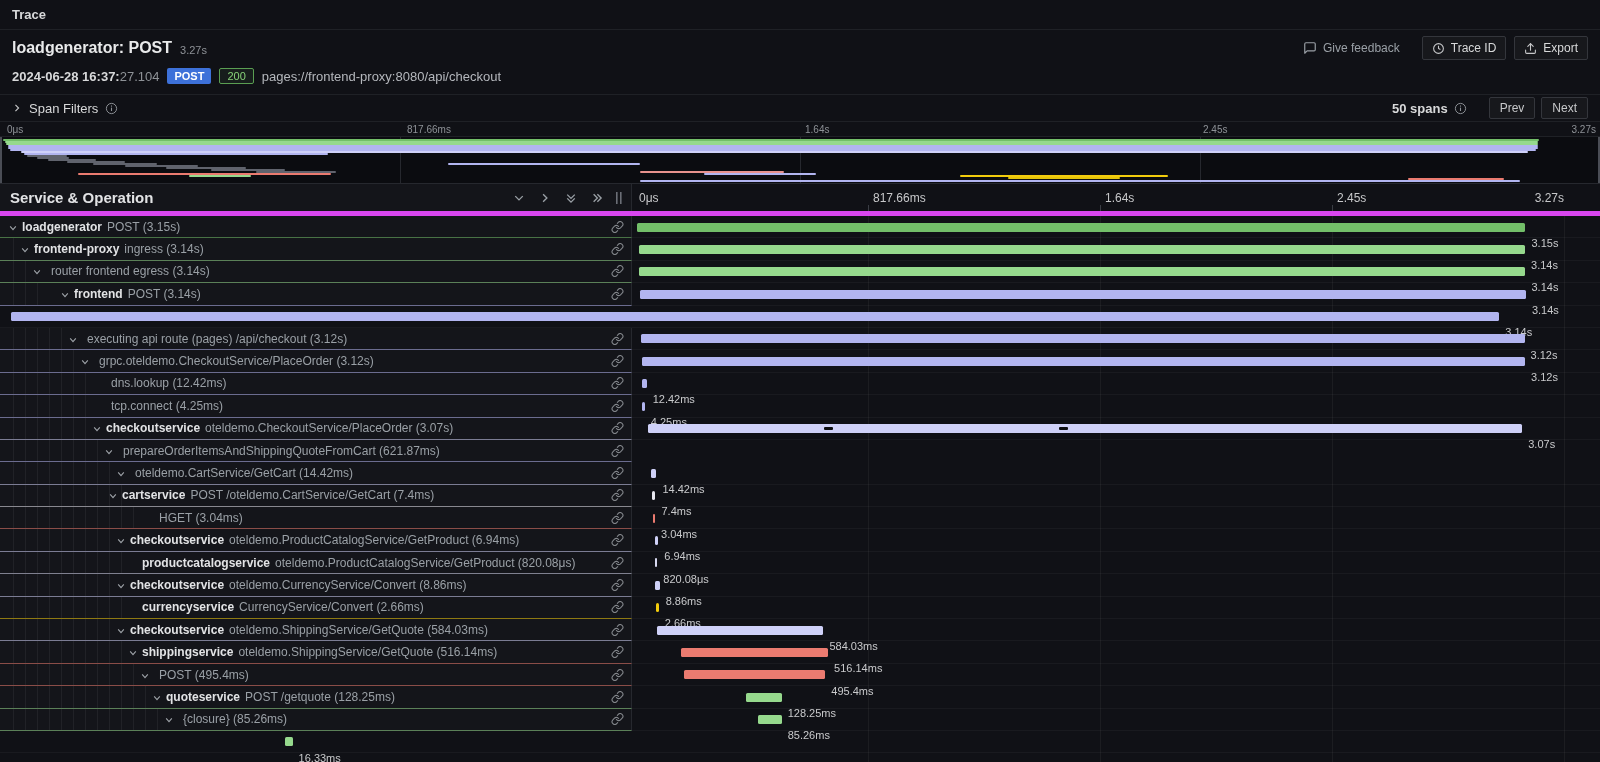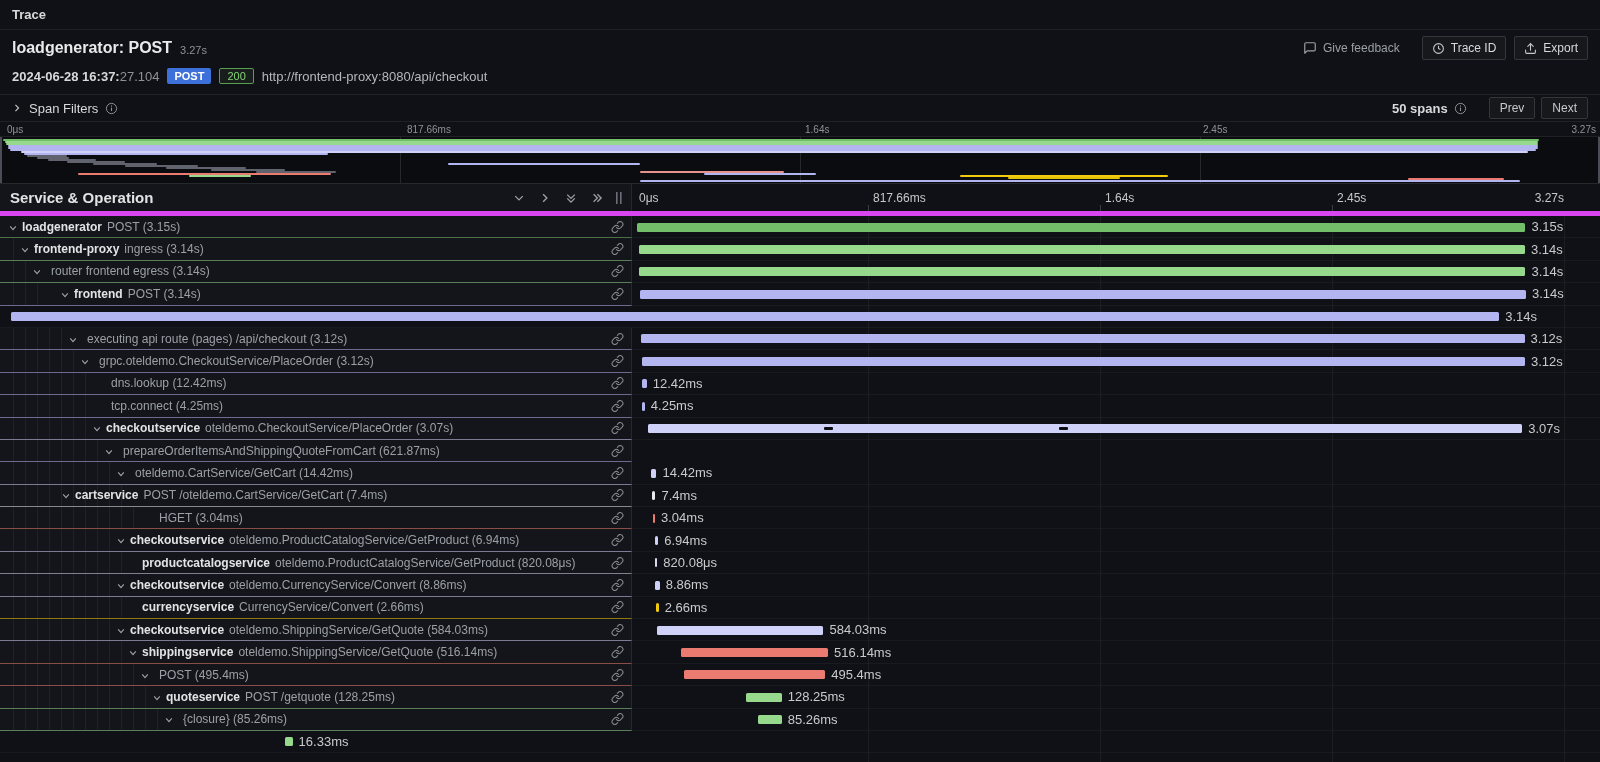--- a/index.html
+++ b/index.html
@@ -66,22 +66,22 @@
   .guide{position:absolute;top:0;bottom:0;width:1px;background:rgba(255,255,255,0.06)}
   .row-label{display:flex;align-items:center;min-width:0}
   .chevslot{display:inline-flex;width:14px;flex:none}
   .svc{font-size:12px;font-weight:bold;color:#e2e3e5}
   .op{font-size:12px;color:#9aa0a6;margin-left:5px}
   .rowlink-wrap{position:absolute;right:7px;top:50%;transform:translateY(-50%);cursor:pointer;opacity:.9}
   .row-right{flex:1;position:relative;box-sizing:border-box;border-bottom:1px solid rgba(255,255,255,0.04)}
   .bar-wrap{position:absolute;left:4px;right:36px;top:0;bottom:0}
   .bar{position:absolute;top:6.5px;height:9px;border-radius:1.5px;box-sizing:border-box;cursor:pointer}
   .mark{position:absolute;top:9px;height:3px;width:9px;background:#0d0e12;border-radius:1px}
-  .bar-label{position:absolute;top:0;height:100%;display:flex;align-items:center;
-    font-size:13px;color:#c9cacc;white-space:nowrap}
+  .bar-label{position:absolute;top:16px;height:100%;display:flex;align-items:center;
+    font-size:11px;color:#c9cacc;white-space:nowrap}
 </style>
 </head>
 <body>
 
 <div class="topbar">
   <span>Trace</span>
 </div>
 
 <div class="trace-header">
   <div class="hr1">
@@ -109,21 +109,21 @@
         </svg>
       <span>Export</span>
     </button>
   </div>
   <div class="hr2">
     <span>
       <span class="ts-main">2024-06-28 16:37:</span><span class="ts-ms">27.104</span>
     </span>
     <span class="badge-method">POST</span>
     <span class="badge-status">200</span>
-    <span class="url">http://frontend-proxy:8080/api/checkout</span>
+    <span class="url">pages://frontend-proxy:8080/api/checkout</span>
   </div>
 </div>
 
 <div class="filtersbar">
   <span class="sf-left">
     <svg width="10" height="10" viewBox="0 0 16 16" fill="none" stroke="#c7c8ca" stroke-width="1.8">
         <path d="M5.5 3l5 5-5 5"></path>
       </svg>
     <span>Span Filters</span>
     <svg width="13" height="13" viewBox="0 0 16 16">
@@ -585,21 +585,21 @@
       <i class="guide" style="left:13px"></i>
         <i class="guide" style="left:25px"></i>
         <i class="guide" style="left:37px"></i>
         <i class="guide" style="left:49px"></i>
         <i class="guide" style="left:61px"></i>
         <i class="guide" style="left:73px"></i>
         <i class="guide" style="left:85px"></i>
         <i class="guide" style="left:97px"></i>
         <i class="guide" style="left:109px"></i>
         <i class="guide" style="left:121px"></i>
-      <div class="row-label" style="padding-left:61px">
+      <div class="row-label" style="padding-left:108px">
         <span class="chevslot">
             <svg class="chev" width="10" height="10" viewBox="0 0 16 16" fill="none" stroke="#9ea2a8" stroke-width="1.8" style="margin-top:2px">
               <path d="M3.5 5.5l4.5 5 4.5-5"></path>
             </svg>
           </span>
         <span class="svc">cartservice</span>
         <span class="op">POST /oteldemo.CartService/GetCart (7.4ms)</span>
       </div>
       <span class="rowlink-wrap">
           <svg width="13" height="13" viewBox="0 0 24 24" fill="none" stroke="#8e9297" stroke-width="2" stroke-linecap="round" stroke-linejoin="round">

